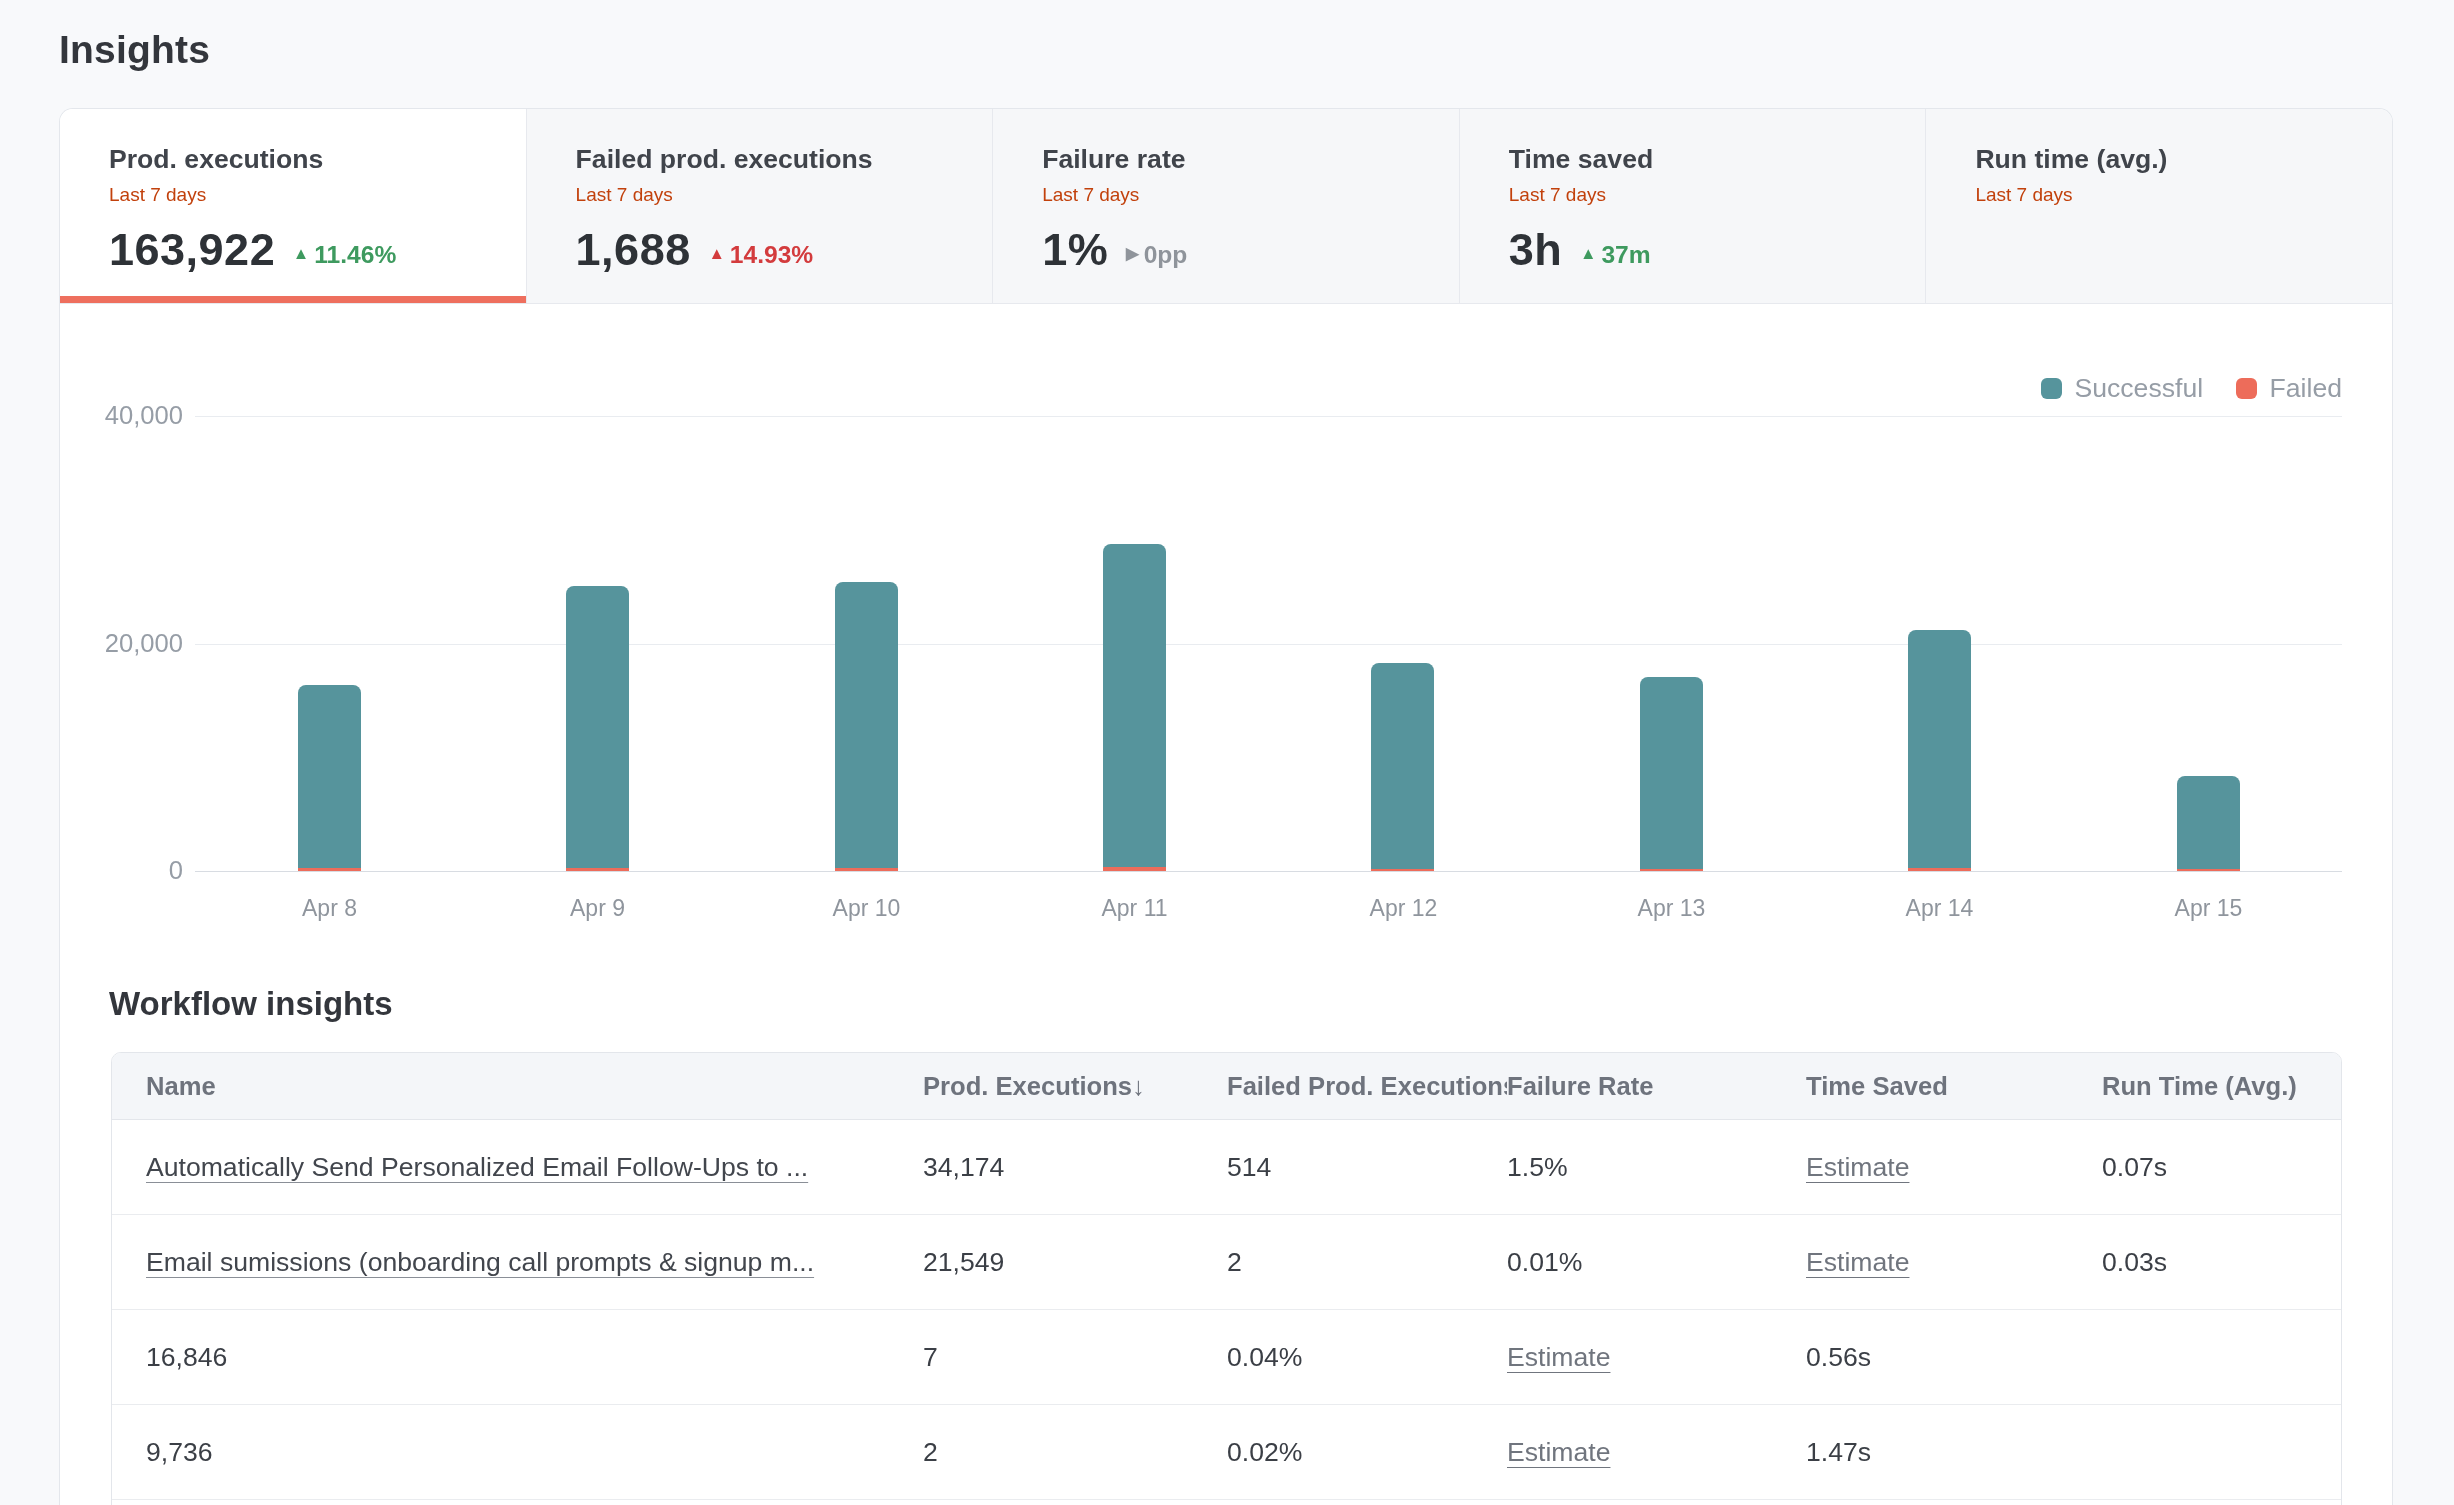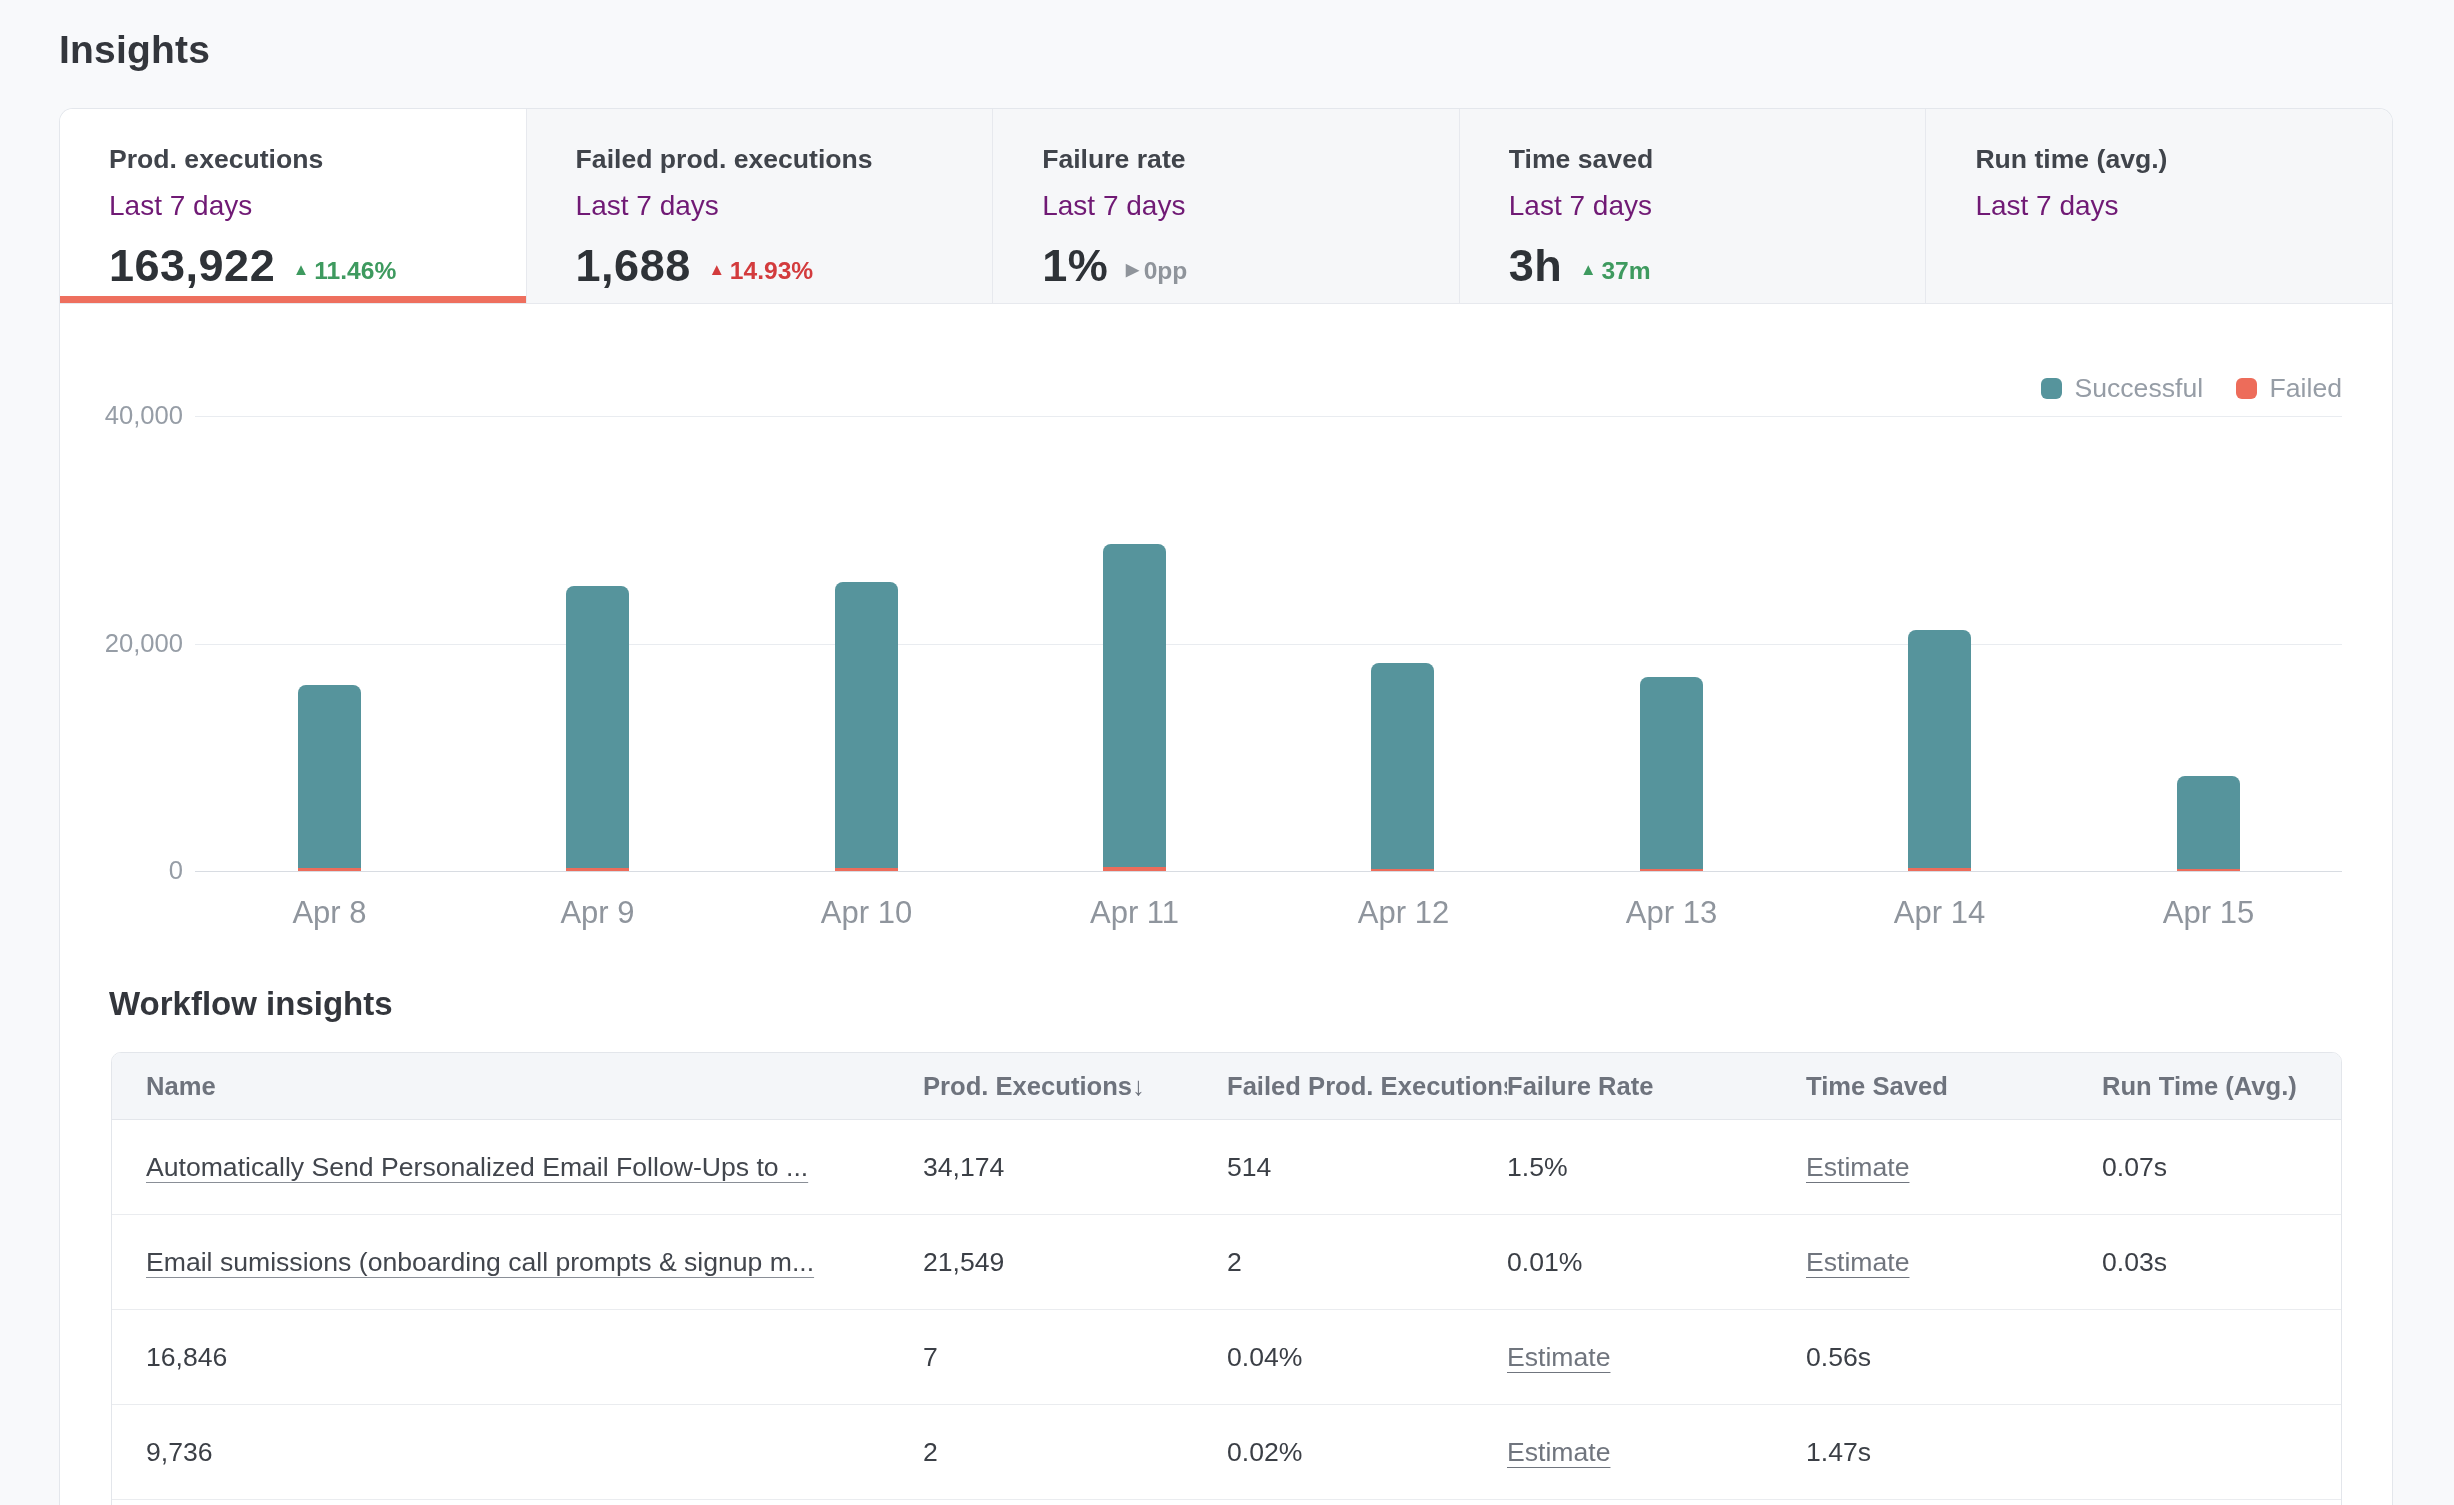--- a/index.html
+++ b/index.html
@@ -24,21 +24,21 @@
     display:flex; height:195px; border-radius:12.8px 12.8px 0 0; overflow:hidden;
     border-bottom:1px solid #e7e9ee;
   }
   .kpi-card {
     flex:1 1 0; position:relative; background:#f6f7f9;
     border-right:1px solid #e7e9ee; padding:35px 47px 0 49px; cursor:pointer;
   }
   .kpi-card:last-child { border-right:none; }
   .kpi-card.selected { background:#ffffff; }
   .kpi-label { font-size:26.6px; font-weight:600; color:#40444b; }
-  .kpi-period { font-size:28px; color:#701a75; margin-top:15px; }
+  .kpi-period { font-size:19px; color:#c2410c; margin-top:9px; }
   .kpi-valuerow { display:flex; align-items:flex-end; margin-top:17.7px; }
   .kpi-value { font-size:45px; font-weight:700; color:#2e3237; letter-spacing:0.5px; }
   .kpi-delta { display:inline-flex; align-items:center; margin-left:17.7px; margin-bottom:6.9px;
                font-size:24.6px; font-weight:700; }
   .kpi-delta .tri { font-size:16.7px; margin-right:4.9px; line-height:1; }
   .kpi-underline { position:absolute; left:0; right:0; bottom:0; height:6.9px; background:#ee6f5e; }
   
   .chart { position:relative; height:642px; background:#fff; }
   .legend { position:absolute; top:69px; right:50px; display:flex; align-items:center; gap:33px; }
   .legend-item { display:flex; align-items:center; gap:12.8px; cursor:pointer;text-align:right; }
@@ -46,21 +46,21 @@
   .legend-label { font-size:26.6px; color:#969da6; }
   .plot { position:absolute; left:135px; top:112px; width:2147px; height:455px; }
   .gridline { position:absolute; left:0; right:0; height:1px; background:#e9ecf0; }
   .gridline.zero { background:#d8dce2; }
   .ytick { position:absolute; right:2159px; width:197px; text-align:right;
            font-size:25.6px; color:#969da6; }
   .bar-seg { position:absolute; }
   .bar-seg.successful { background:#56949c; border-radius:7.9px 7.9px 0 0; }
   .bar-seg.failed { background:#ed6c5a; }
   .xtick { position:absolute; top:479px; width:217px; text-align:center;
-           font-size:31px; color:#8f959d; }
+           font-size:23px; color:#8f959d; }
   
   .wf-title { position:absolute; left:49px; top:876px;
               font-size:33px; font-weight:700; color:#33363c; }
   .wf-table {
     position:absolute; left:51px; top:943px; width:2231px; height:611px;
     background:#fff; border:1px solid #e3e6eb; border-radius:9.9px; overflow:hidden;
   }
   .t-row {
     display:grid; grid-template-columns:777px 304px 280px 299px 296px 1fr;
     align-items:center; padding-left:34px;

